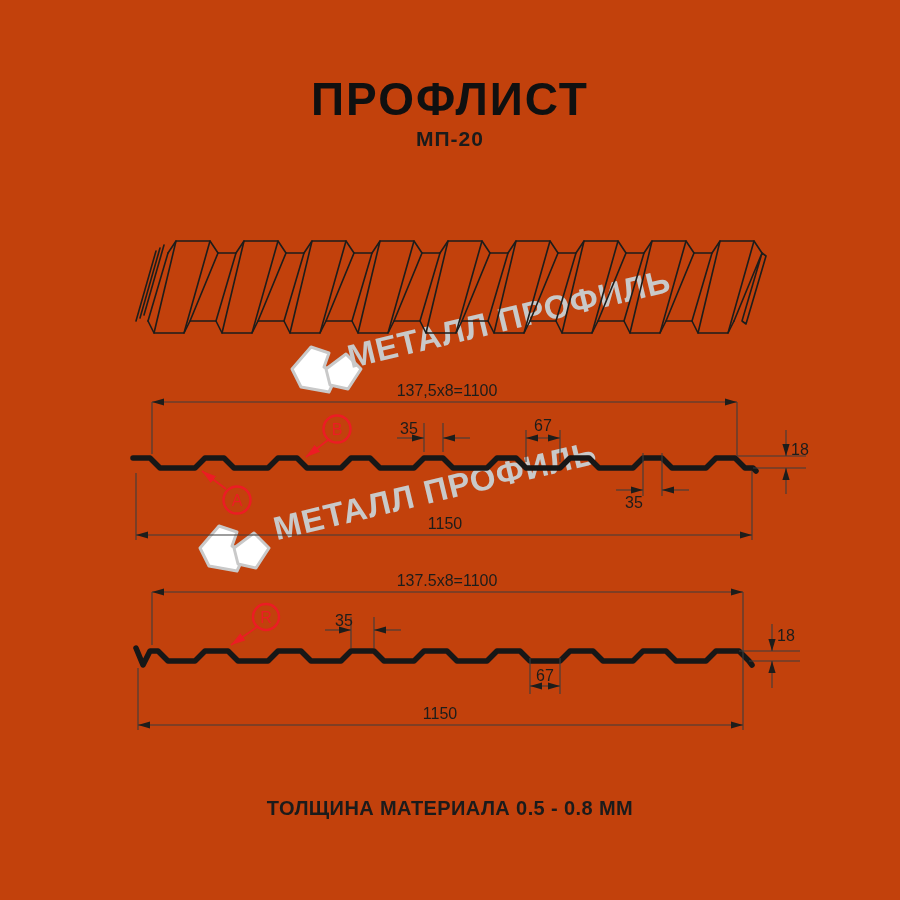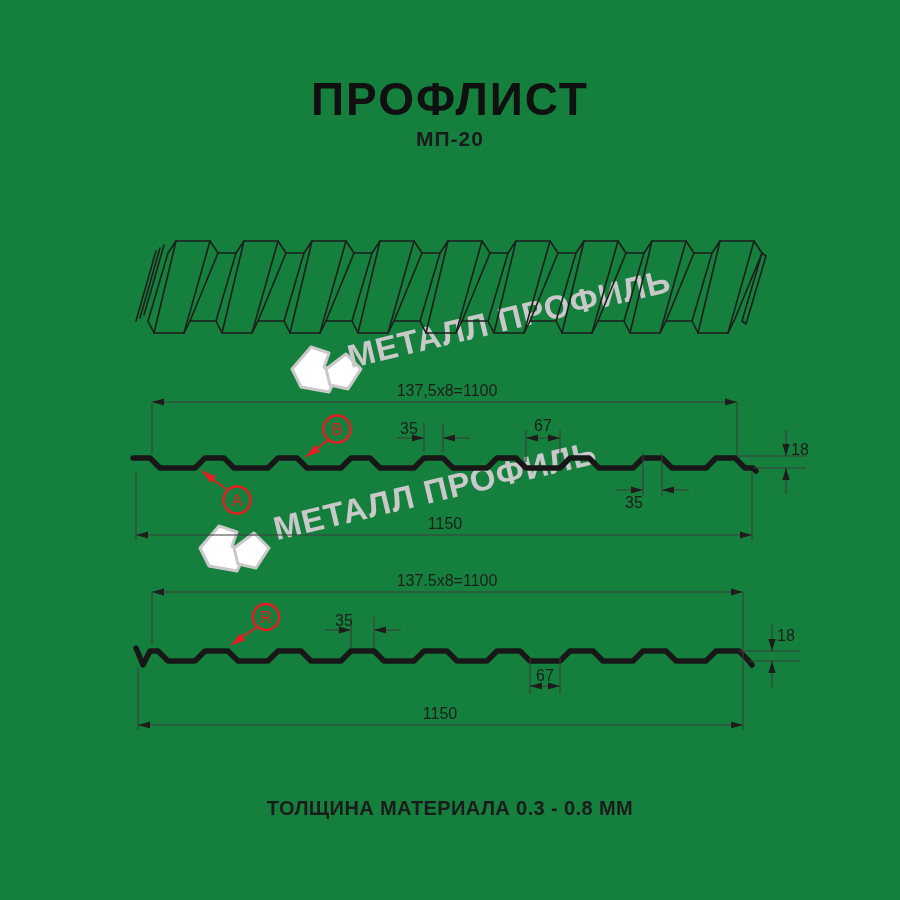--- a/index.html
+++ b/index.html
@@ -1,16 +1,16 @@
 <!DOCTYPE html>
 <html><head>
 <meta charset="utf-8">
 <style>
   html,body{margin:0;padding:0;background:#ffffff;}
-  .page{position:relative;width:900px;height:900px;background:#15803d;overflow:hidden;
+  .page{position:relative;width:900px;height:900px;background:#c2410c;overflow:hidden;
         font-family:"Liberation Sans",sans-serif;}
   
   .title{position:absolute;top:72px;left:0;width:900px;text-align:center;
          font-size:46px;font-weight:bold;letter-spacing:2px;color:#101010;}
   .subtitle{position:absolute;top:127px;left:0;width:900px;text-align:center;
             font-size:21px;font-weight:700;letter-spacing:1px;color:#1b1b1b;}
   
   .footer-note{position:absolute;top:797px;left:0;width:900px;text-align:center;
                font-size:20px;font-weight:600;letter-spacing:.4px;color:#1b1b1b;}
   
@@ -168,14 +168,14 @@
       </g>
 
       <g>
         <circle class="red" cx="266" cy="617" r="13" stroke-width="2.4"></circle>
         <text class="redtxt" x="266" y="623" text-anchor="middle">R</text>
         <line class="red" x1="257" y1="627" x2="231" y2="645" stroke-width="1.6" marker-end="url(#ar)"></line>
       </g>
     </g>
   </svg>
 
-  <div class="footer-note">ТОЛЩИНА МАТЕРИАЛА 0.3 - 0.8 ММ</div>
+  <div class="footer-note">ТОЛЩИНА МАТЕРИАЛА 0.5 - 0.8 ММ</div>
 </div>
 
 </body></html>

